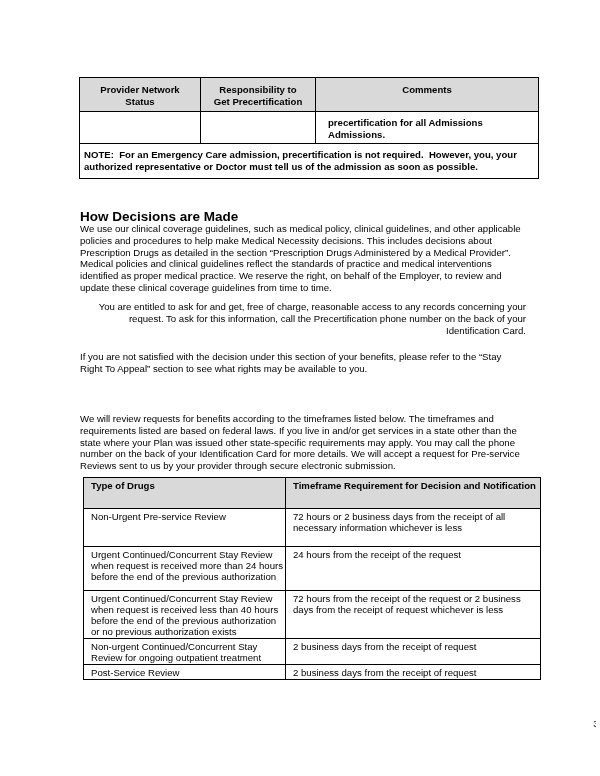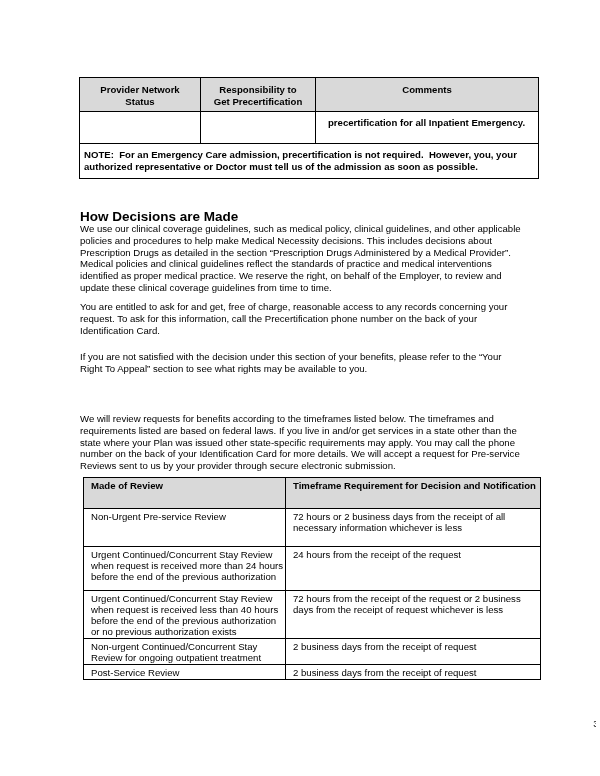--- a/index.html
+++ b/index.html
@@ -47,21 +47,21 @@
   }
   .para {
     position: absolute;
     left: 68px;
     width: 454px;
     font-size: 9.6px;
     line-height: 11.8px;
   }
   .h1a { top: 196px; }
   .p1  { top: 211px; }
-  .p2  { top: 289px; }
+  .p2  { top: 289px; text-align: right; }
   .p3  { top: 339px; }
   .h1b { top: 369px; }
   .p4  { top: 401px; }
 
   
   .t2 { position: absolute; top: 469px; left: 75px; width: 457px; }
   .t2 th, .t2 td {
     font-size: 9.6px;
     line-height: 11px;
     text-align: left;
@@ -96,43 +96,43 @@
         <tr style="height:34px">
       <th>Provider Network
 Status</th>
       <th>Responsibility to
 Get Precertification</th>
       <th>Comments</th>
     </tr>
     <tr style="height:32px">
       <td class="cell-empty"></td>
       <td class="cell-empty"></td>
-      <td class="cell-comments">precertification for all Inpatient Emergency.</td>
+      <td class="cell-comments">precertification for all Admissions Admissions.</td>
     </tr>
     <tr style="height:35px">
       <td class="cell-note" colspan="3">NOTE:  For an Emergency Care admission, precertification is not required.  However, you, your authorized representative or Doctor must tell us of the admission as soon as possible.</td>
     </tr>
   </tbody>
     </table>
 
   <div class="h h1a">How Decisions are Made</div>
   <p class="para p1">We use our clinical coverage guidelines, such as medical policy, clinical guidelines, and other applicable policies and procedures to help make Medical Necessity decisions.  This includes decisions about Prescription Drugs as detailed in the section “Prescription Drugs Administered by a Medical Provider”. Medical policies and clinical guidelines reflect the standards of practice and medical interventions identified as proper medical practice.   We reserve the right, on behalf of the Employer, to review and update these clinical coverage guidelines from time to time.</p>
   <p class="para p2">You are entitled to ask for and get, free of charge, reasonable access to any records concerning your request.  To ask for this information, call the Precertification phone number on the back of your Identification Card.</p>
-  <p class="para p3">If you are not satisfied with the decision under this section of your benefits, please refer to the  “Your Right To Appeal” section to see what rights may be available to you.</p>
+  <p class="para p3">If you are not satisfied with the decision under this section of your benefits, please refer to the  “Stay Right To Appeal” section to see what rights may be available to you.</p>
 
   <p class="para p4">We will review requests for benefits according to the timeframes listed below.  The timeframes and requirements listed are based on federal laws.  If you live in and/or get services in a state other than the state where your Plan was issued other state-specific requirements may apply.  You may call the phone number on the back of your Identification Card for more details.  We will accept a request for Pre-service Reviews sent to us by your provider through secure electronic submission.</p>
 
   <table class="t2">
     <colgroup>
       <col style="width:202px">
       <col style="width:255px">
     </colgroup>
     <tbody>
         <tr style="height:31px">
-      <th>Made of Review</th>
+      <th>Type of Drugs</th>
       <th>Timeframe Requirement for Decision and Notification</th>
     </tr>
     <tr style="height:38px">
       <td>Non-Urgent Pre-service Review</td>
       <td>72 hours or 2 business days from the receipt of all necessary information whichever is less</td>
     </tr>
     <tr style="height:44px">
       <td>Urgent Continued/Concurrent Stay Review when request is received more than 24 hours before the end of the previous authorization</td>
       <td>24 hours from the receipt of the request</td>
     </tr>

